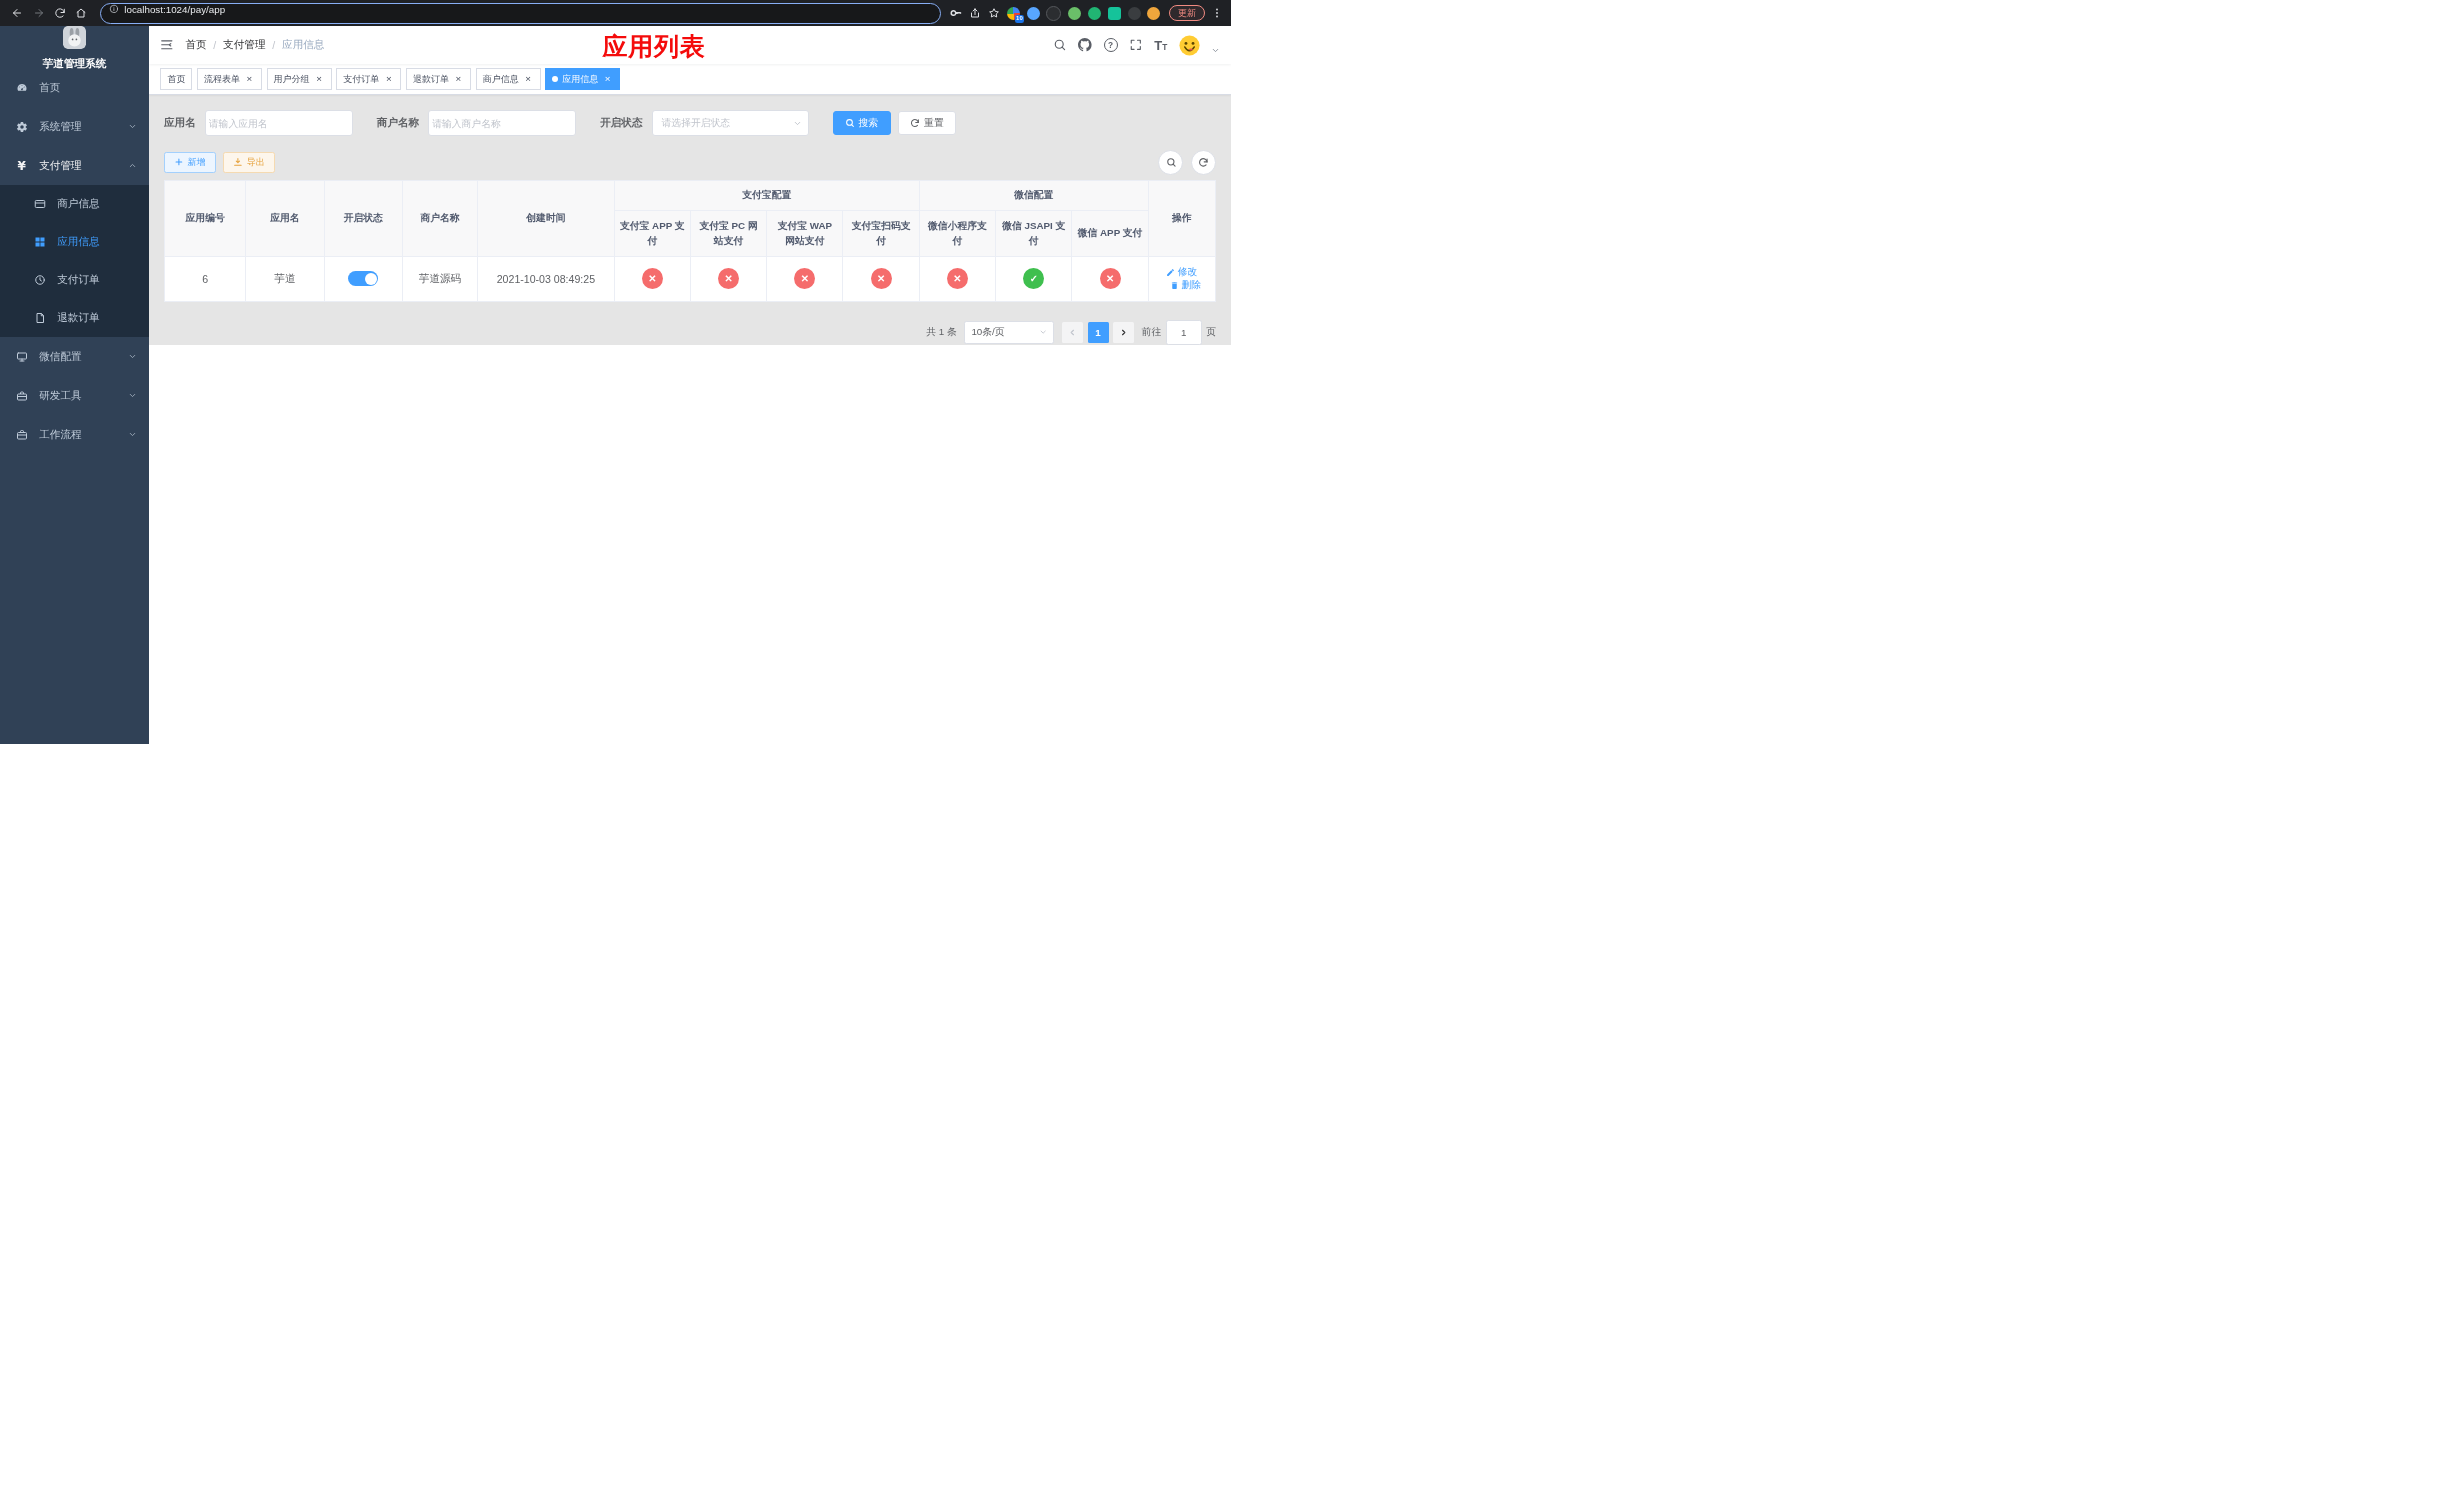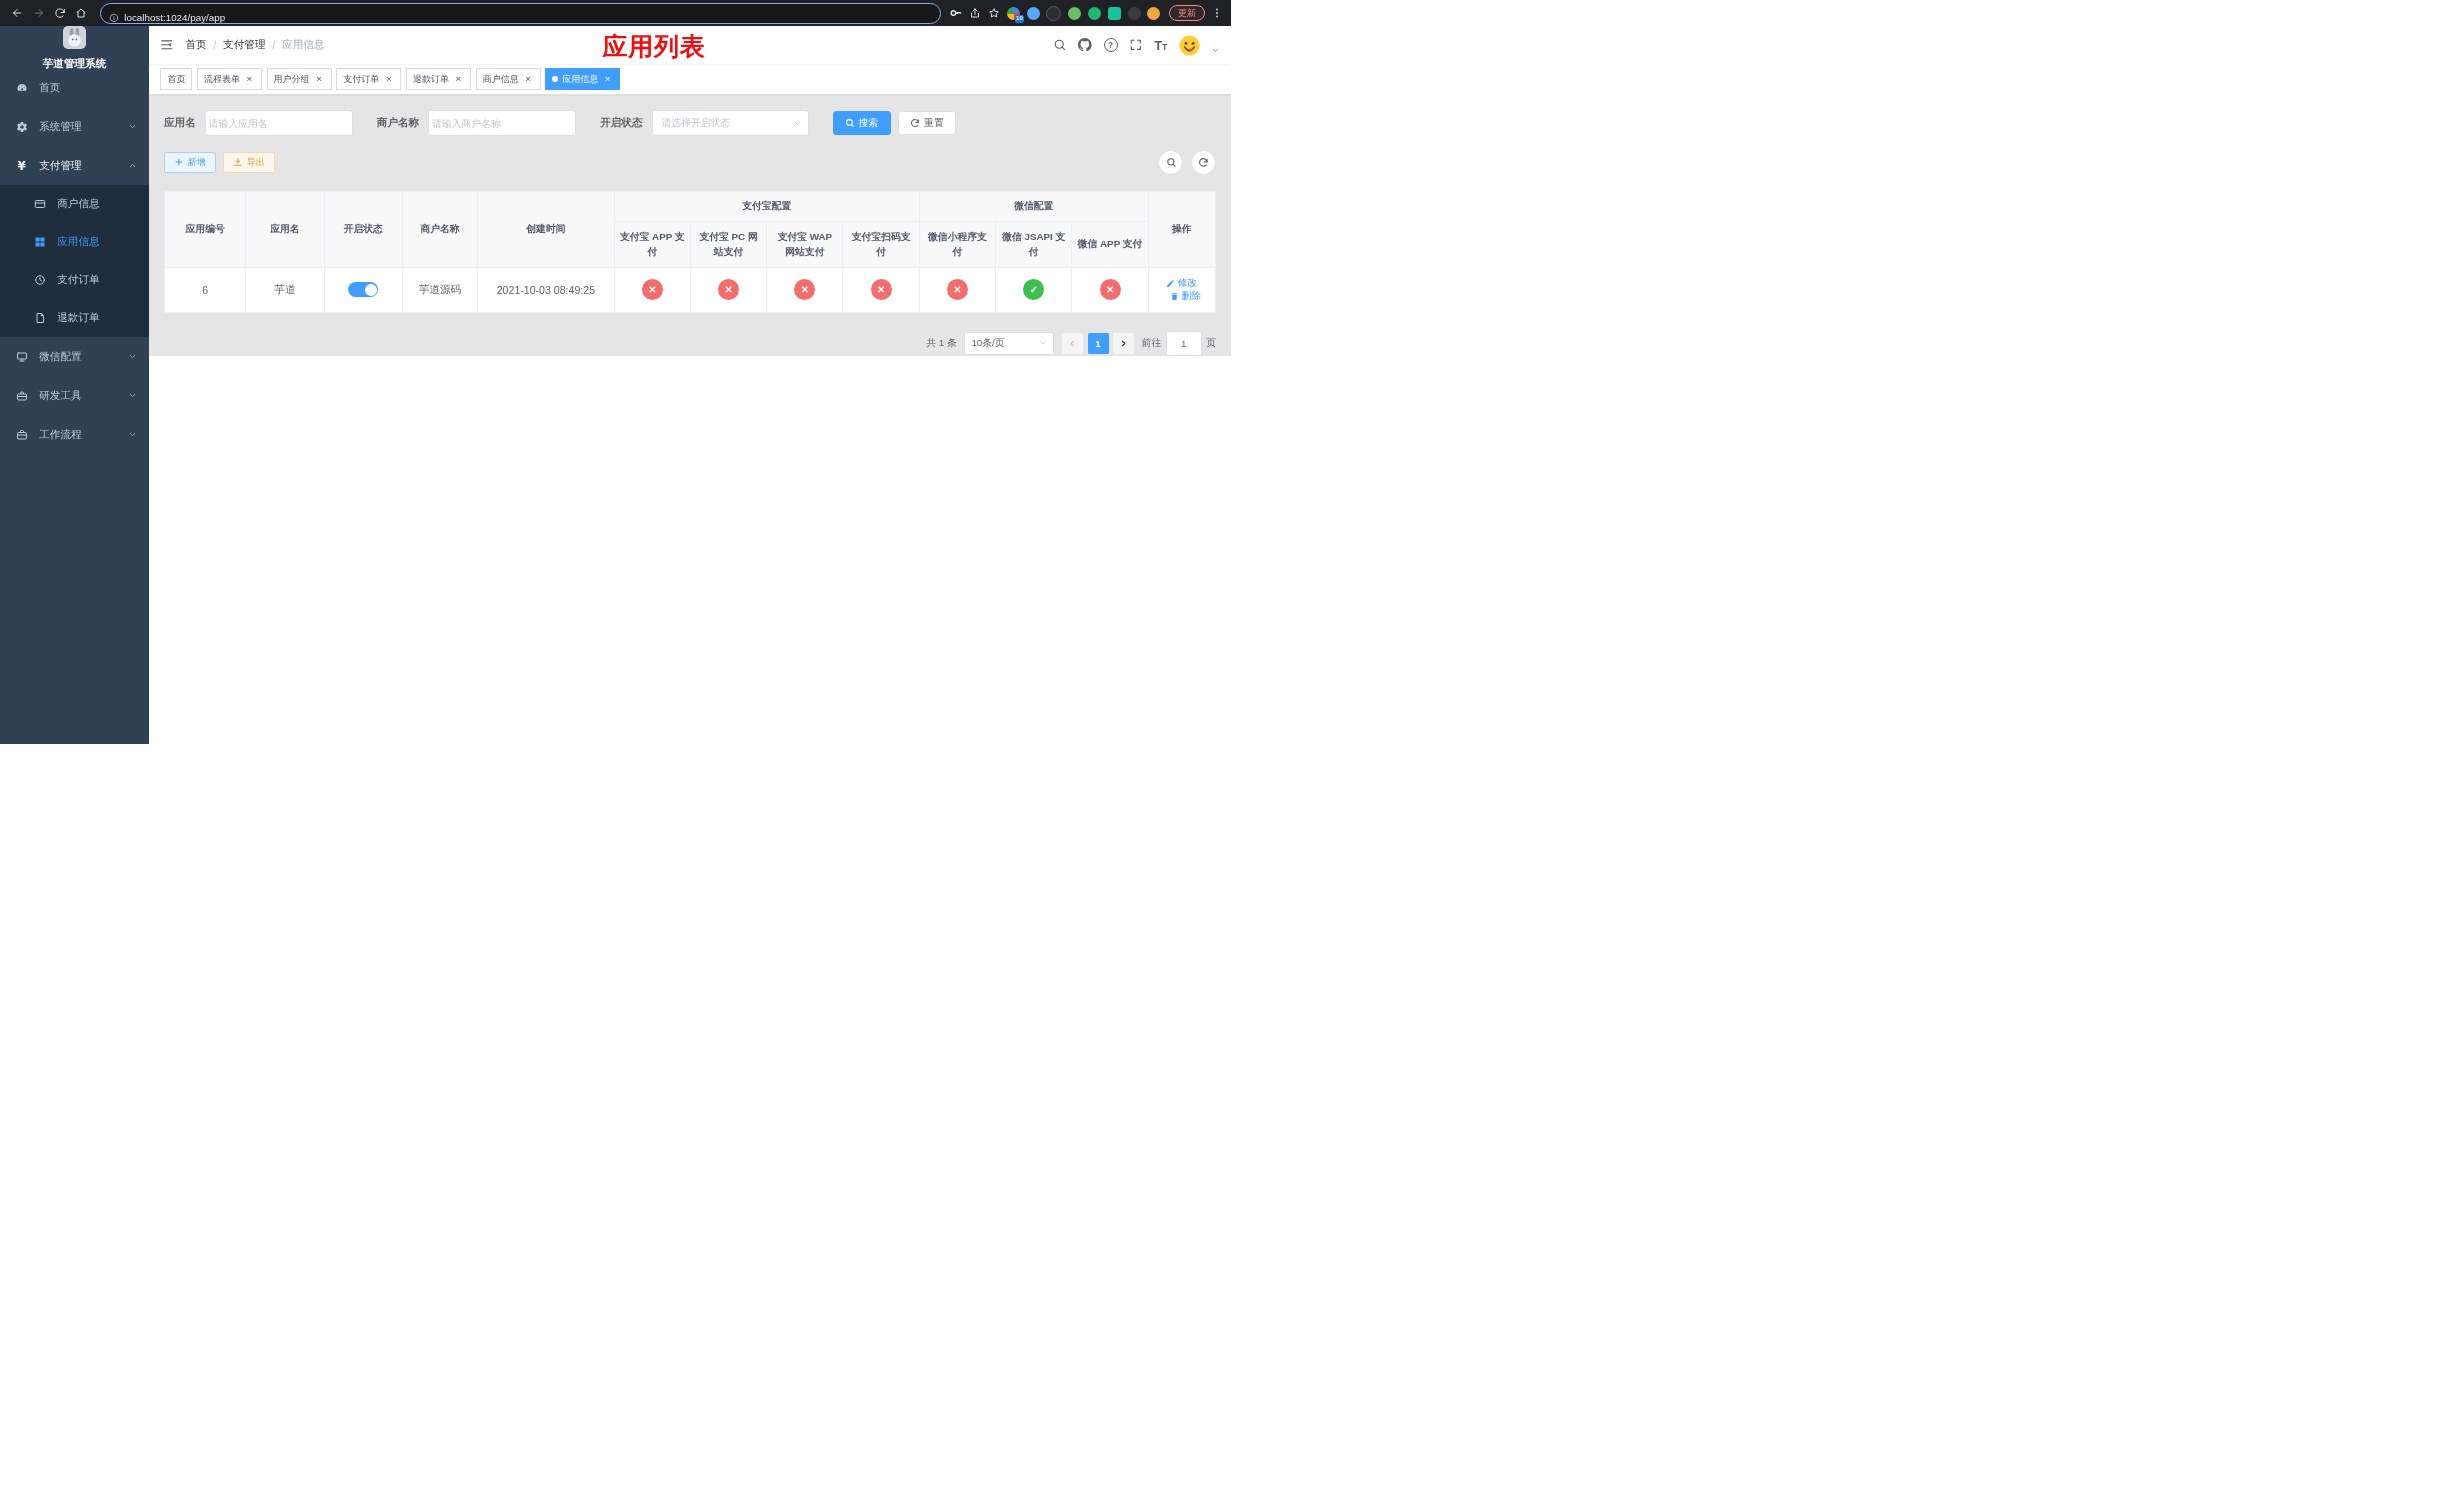--- a/index.html
+++ b/index.html
@@ -4,21 +4,21 @@
 <style>
   html,body{margin:0;padding:0;}
   body{width:1231px;height:744px;overflow:hidden;background:#fff;font-family:"Liberation Sans",sans-serif;}
   .screen{position:relative;width:1231px;height:744px;}
 
   
   .browser-bar{position:absolute;top:0;left:0;right:0;height:26px;background:#1f2125;display:flex;align-items:center;padding:0 7.6px;gap:1.5px;z-index:40;}
   .bicon{width:19.7px;height:19.7px;border-radius:50%;display:flex;align-items:center;justify-content:center;color:#dfe1e5;flex:0 0 auto;cursor:pointer;}
   .bicon.dim{color:#74787d;}
   .bicon svg{width:12px;height:12px;}
-  .url-bar{flex:1;height:19px;margin:0 7.6px;background:#17181a;border:1.5px solid #87aef5;border-radius:10.6px;display:flex;align-items:flex-end;padding:0 7.6px;gap:6px;min-width:0;cursor:text;}
+  .url-bar{flex:1;height:19px;margin:0 7.6px;background:#17181a;border:1.5px solid #87aef5;border-radius:10.6px;display:flex;align-items:flex-start;padding:0 7.6px;gap:6px;min-width:0;cursor:text;}
   .url-info{color:#bdc1c6;display:flex;align-items:center;}
   .url-info svg{width:9.8px;height:9.8px;}
   .url-text{color:#e8eaed;font-size:9.8px;white-space:nowrap;}
   .browser-right{display:flex;align-items:center;gap:6.8px;flex:0 0 auto;color:#dfe1e5;}
   .br-icon{display:flex;align-items:center;justify-content:center;cursor:pointer;color:#dfe1e5;}
   .br-icon svg{width:12px;height:12px;}
   .ext{width:13px;height:13px;border-radius:50%;position:relative;flex:0 0 auto;cursor:pointer;}
   .ext.square{border-radius:3px;}
   .ext-badge{position:absolute;right:-4.5px;bottom:-3px;background:#1a73e8;color:#fff;font-size:6px;line-height:7.6px;border-radius:2.3px;padding:0 1.5px;font-weight:700;}
   .update-btn{height:16.7px;border-radius:8.3px;border:0.8px solid #f28b82;background:rgba(242,139,130,.08);color:#f28b82;font-size:9px;padding:0 7.6px;font-family:inherit;cursor:pointer;margin-left:2.3px;}
@@ -77,21 +77,21 @@
   .f-input{width:140px;height:24px;border:0.8px solid #dcdfe6;border-radius:3px;padding:0 3px;font-size:9.8px;color:#606266;outline:none;font-family:inherit;background:#fff;}
   .f-input::placeholder{color:#c0c4cc;}
   .f-select{width:140px;height:24px;border:0.8px solid #dcdfe6;border-radius:3px;padding:0 6px 0 9px;display:flex;align-items:center;justify-content:space-between;color:#c0c4cc;font-size:9.8px;cursor:pointer;background:#fff;}
   .f-select .sel-caret{display:flex;color:#c0c4cc;}
   .f-select .sel-caret svg{width:9px;height:9px;}
   .btn{height:24px;border-radius:3px;font-size:9.8px;display:inline-flex;align-items:center;gap:3.8px;padding:0 11.4px;border:0.8px solid #dcdfe6;background:#fff;color:#606266;cursor:pointer;font-family:inherit;white-space:nowrap;}
   .btn svg{width:9.8px;height:9.8px;}
   .btn-primary{background:#409EFF;border-color:#409EFF;color:#fff;}
   .btn + .btn{margin-left:7.6px;}
 
-  .toolbar-row{display:flex;align-items:center;margin-bottom:16px;}
+  .toolbar-row{display:flex;align-items:center;margin-bottom:5px;}
   .btn-sm{height:21px;font-size:9px;padding:0 9px;border-radius:2.3px;}
   .btn-plain-primary{background:#ecf5ff;border:0.8px solid #a3d0fd;color:#409EFF;}
   .btn-plain-warning{background:#fdf6ec;border:0.8px solid #f5dab1;color:#e6a23c;}
   .toolbar-right{margin-left:auto;display:flex;gap:7.6px;}
   .circle-btn{width:23px;height:23px;border-radius:50%;border:0.8px solid #dcdfe6;background:#fff;color:#606266;display:flex;align-items:center;justify-content:center;cursor:pointer;}
   .circle-btn svg{width:10.6px;height:10.6px;}
 
   
   table{width:100%;border-collapse:collapse;table-layout:fixed;}
   th,td{border:0.8px solid #ebeef5;text-align:center;vertical-align:middle;}

